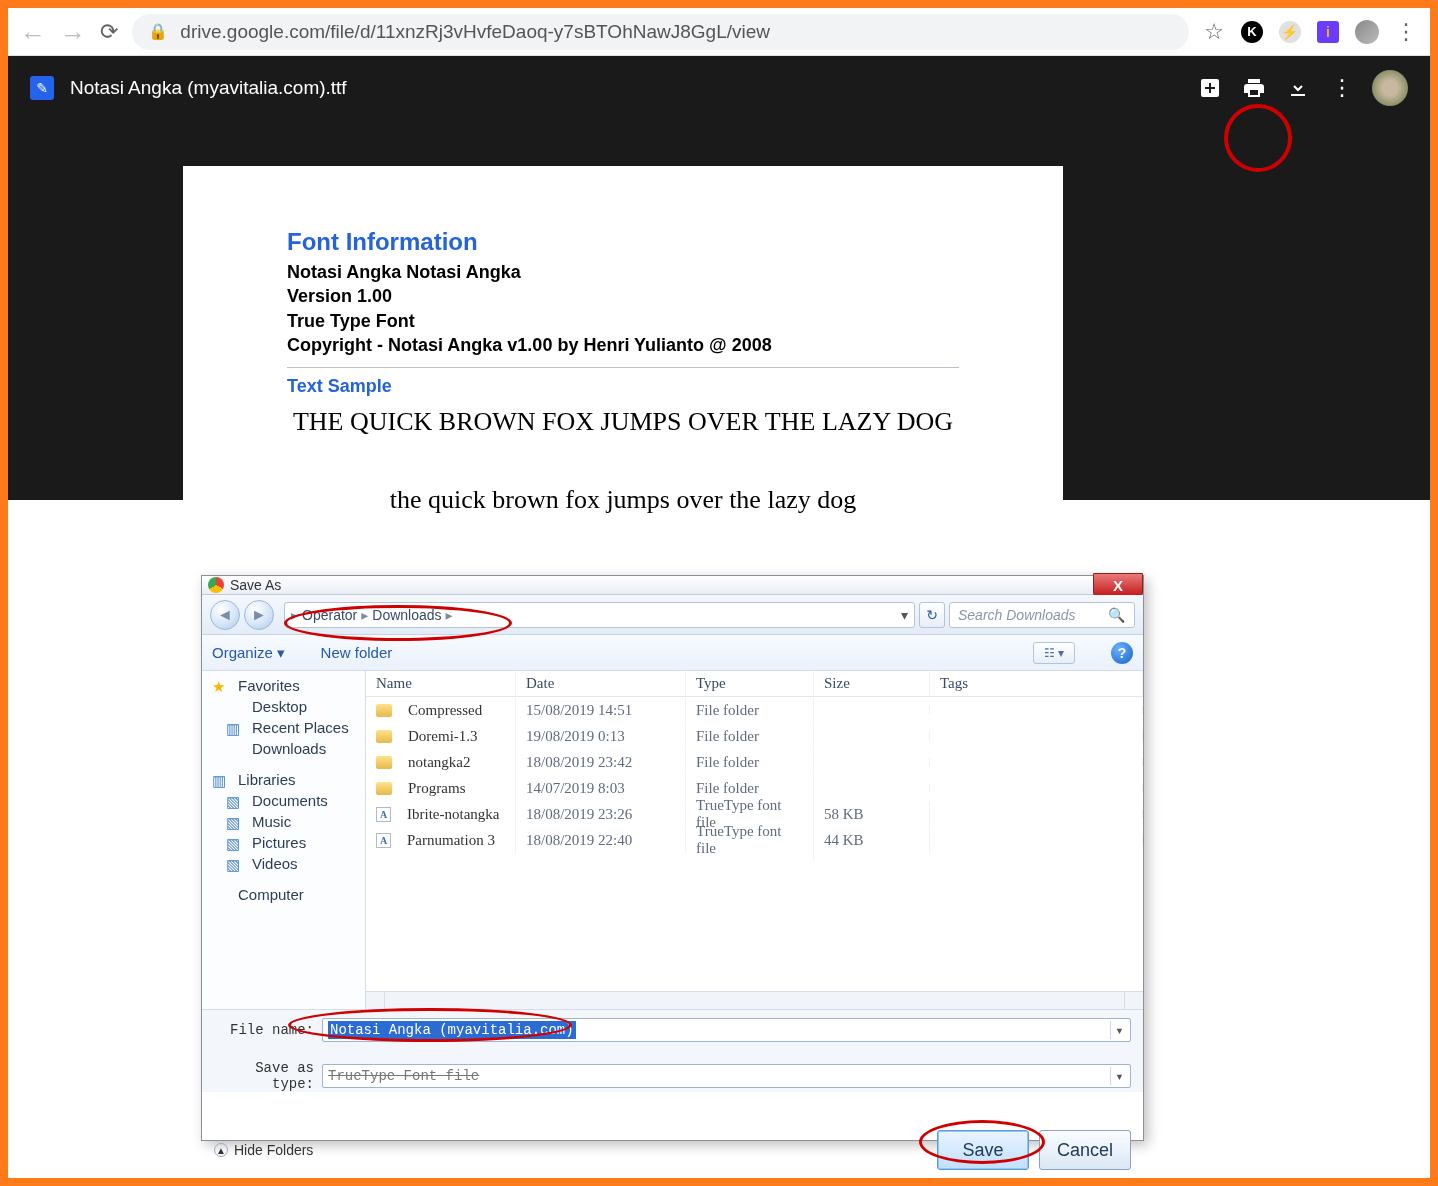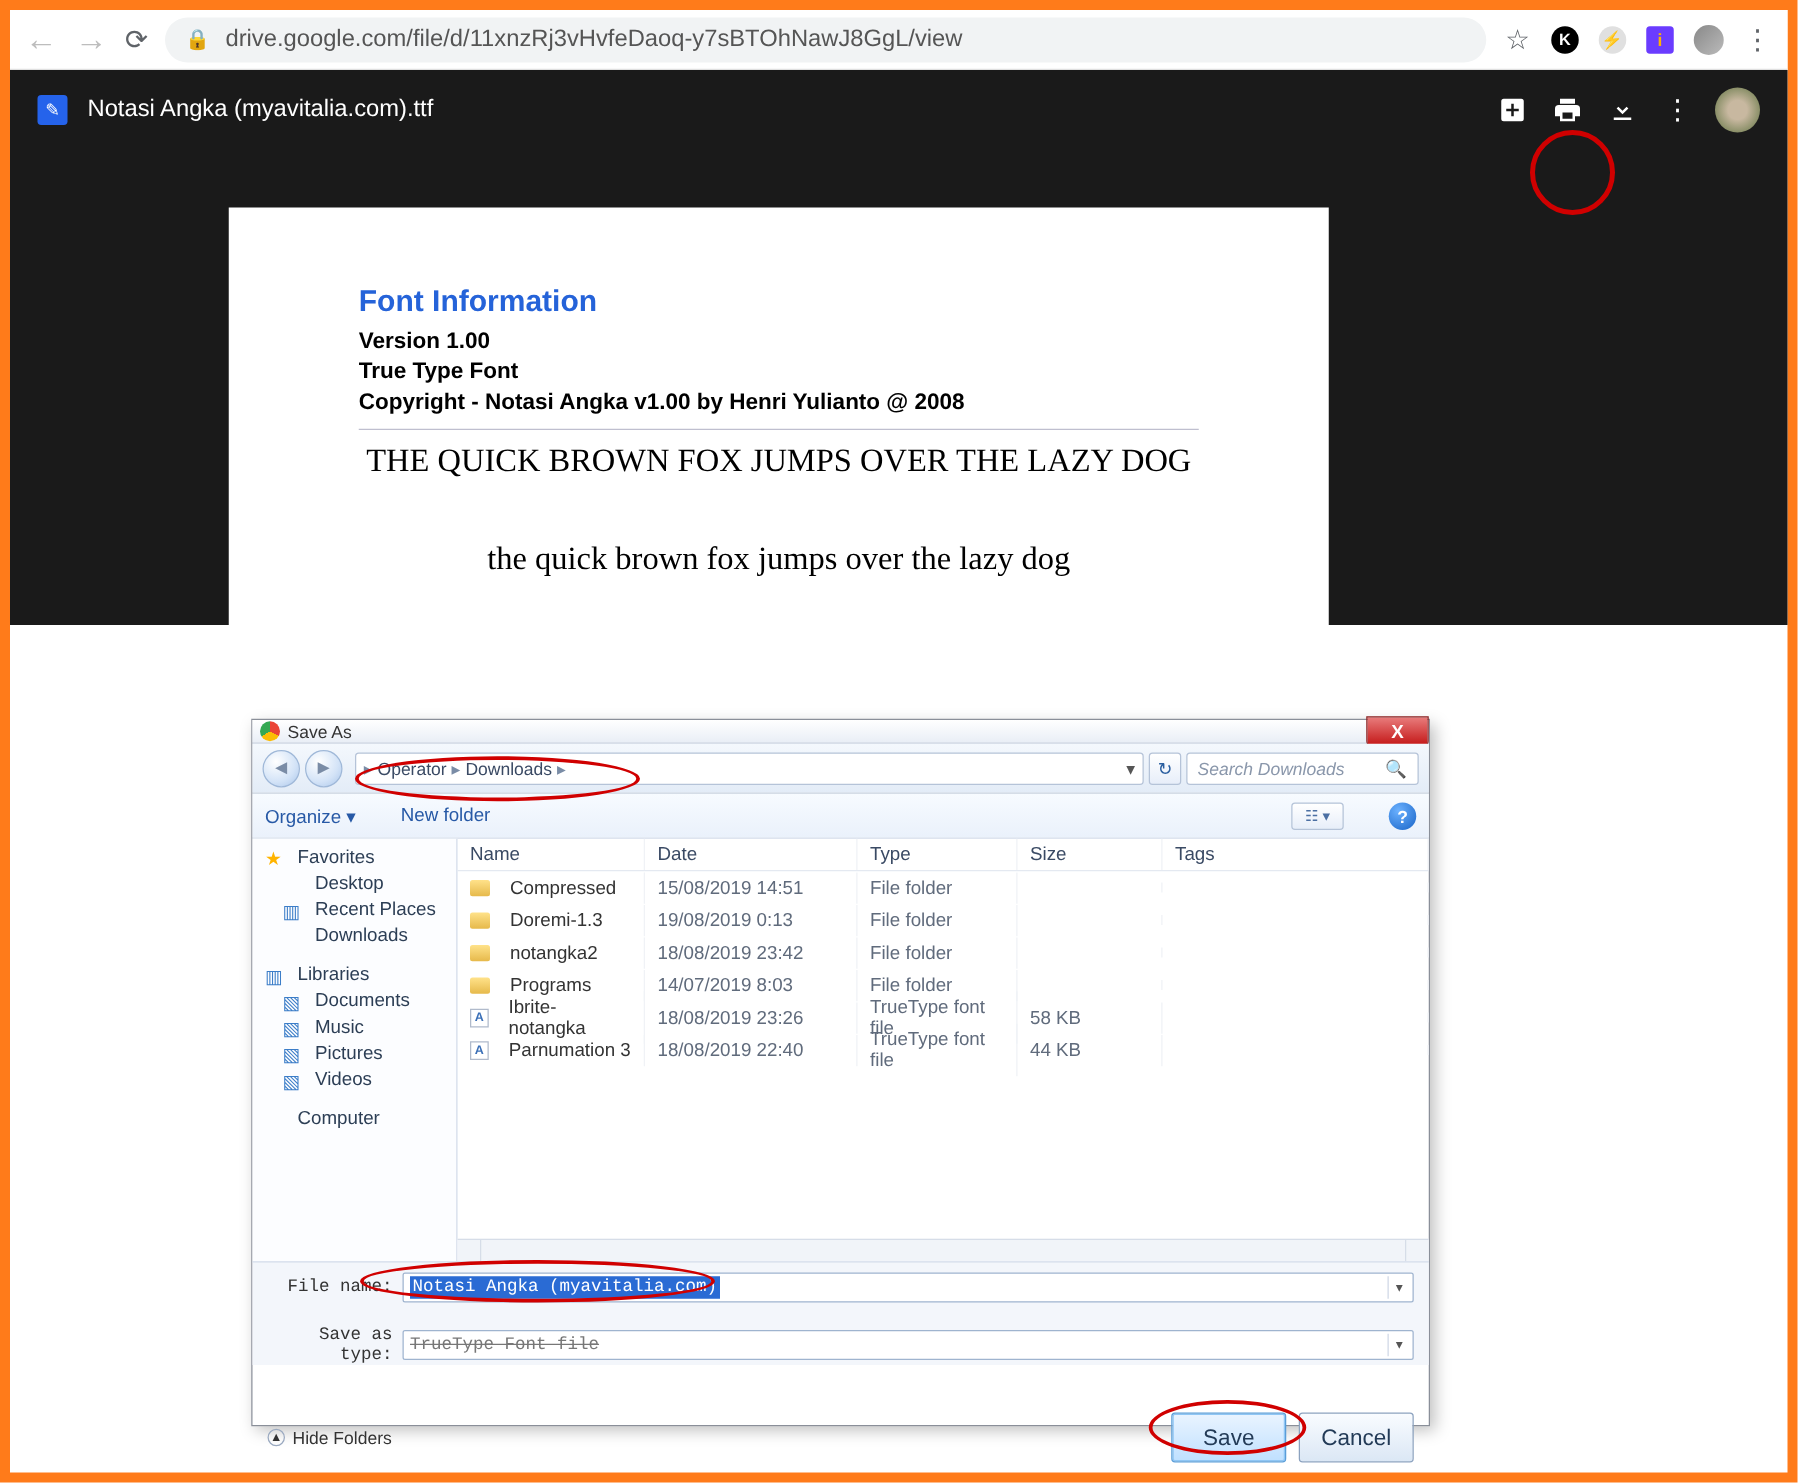--- a/index.html
+++ b/index.html
@@ -179,21 +179,21 @@
   .np-sub { padding-left:24px; }
   .np-gap { height:10px; }
   .ic { width:18px;height:16px;display:inline-block; }
   .ic-star { color:#ffb400;font-size:15px; }
   .ic-desk { background:linear-gradient(#6aa9e6,#2b64a8);border-radius:2px; width:16px;height:12px; }
   .ic-fold { width:16px;height:12px;background:linear-gradient(#ffe28a,#e6b94b);border-radius:2px; }
   .ic-lib { color:#3b7dc8; font-size:15px; }
 
   .file-pane { flex:1; display:flex;flex-direction:column; position:relative; }
   .cols { display:flex; height:26px; border-bottom:1px solid #e4e9f1; font-size:15px; color:#3a4a64; }
-  .col { padding:4px 10px; border-right:1px solid #f0f2f6; }
+  .col { padding:4px 10px; border-right:1px solid #f0f2f6;font-family:Liberation Serif, serif; }
   .c-name{width:150px;} .c-date{width:170px;} .c-type{width:128px;} .c-size{width:116px;} .c-tags{flex:1;}
   .rows { font-size:15px; color:#606b7c; }
   .row { display:flex; height:26px; align-items:center; }
   .row .c-name{display:flex;align-items:center;gap:16px;color:#333;}
   .folder-ic { width:16px;height:13px;background:linear-gradient(#ffe28a,#e6b94b);border-radius:2px;display:inline-block; }
   .font-ic { width:15px;height:15px;border:1px solid #b0bacb;background:#fff;display:inline-flex;align-items:center;justify-content:center;font-size:10px;color:#3a6fb7;font-weight:bold; }
   .hsb { height:18px;border-top:1px solid #d6dde8;background:#f1f4f9;margin-top:auto;position:relative; }
   .hsb::before{content:"";position:absolute;left:0;top:0;width:18px;height:100%;border-right:1px solid #d6dde8;}
   .hsb::after{content:"";position:absolute;right:0;top:0;width:18px;height:100%;border-left:1px solid #d6dde8;}
 
@@ -263,24 +263,26 @@
             <path d="M5 20h14v-2H5v2zM12 2v10.6l3.3-3.3 1.4 1.4L12 15.4 7.3 10.7l1.4-1.4L12 12.6V2z"></path>
           </svg>
       </span>
       <span class="drive-icon" style="font-size:22px;">⋮</span>
       <span class="drive-avatar"></span>
     </div>
     <div class="highlight-circle"></div>
 
     <div class="preview-page">
       <div class="font-h1">Font Information</div>
+      <div class="font-meta">Notasi Angka Notasi Angka</div>
       <div class="font-meta">Version 1.00</div>
       <div class="font-meta">True Type Font</div>
       <div class="font-meta">Copyright - Notasi Angka v1.00 by Henri Yulianto @ 2008</div>
       <hr class="thin-rule">
+      <div class="sample-h">Text Sample</div>
       <div class="sample-line">THE QUICK BROWN FOX JUMPS OVER THE LAZY DOG</div>
       <div class="sample-line" style="margin-top:48px;">the quick brown fox jumps over the lazy dog</div>
     </div>
   </div>
 
   <div class="save-dialog">
     <div class="titlebar">
       <span class="chrome-ball"></span>
       <span class="ttext">Save As</span>
       <div class="close-btn">X</div>

